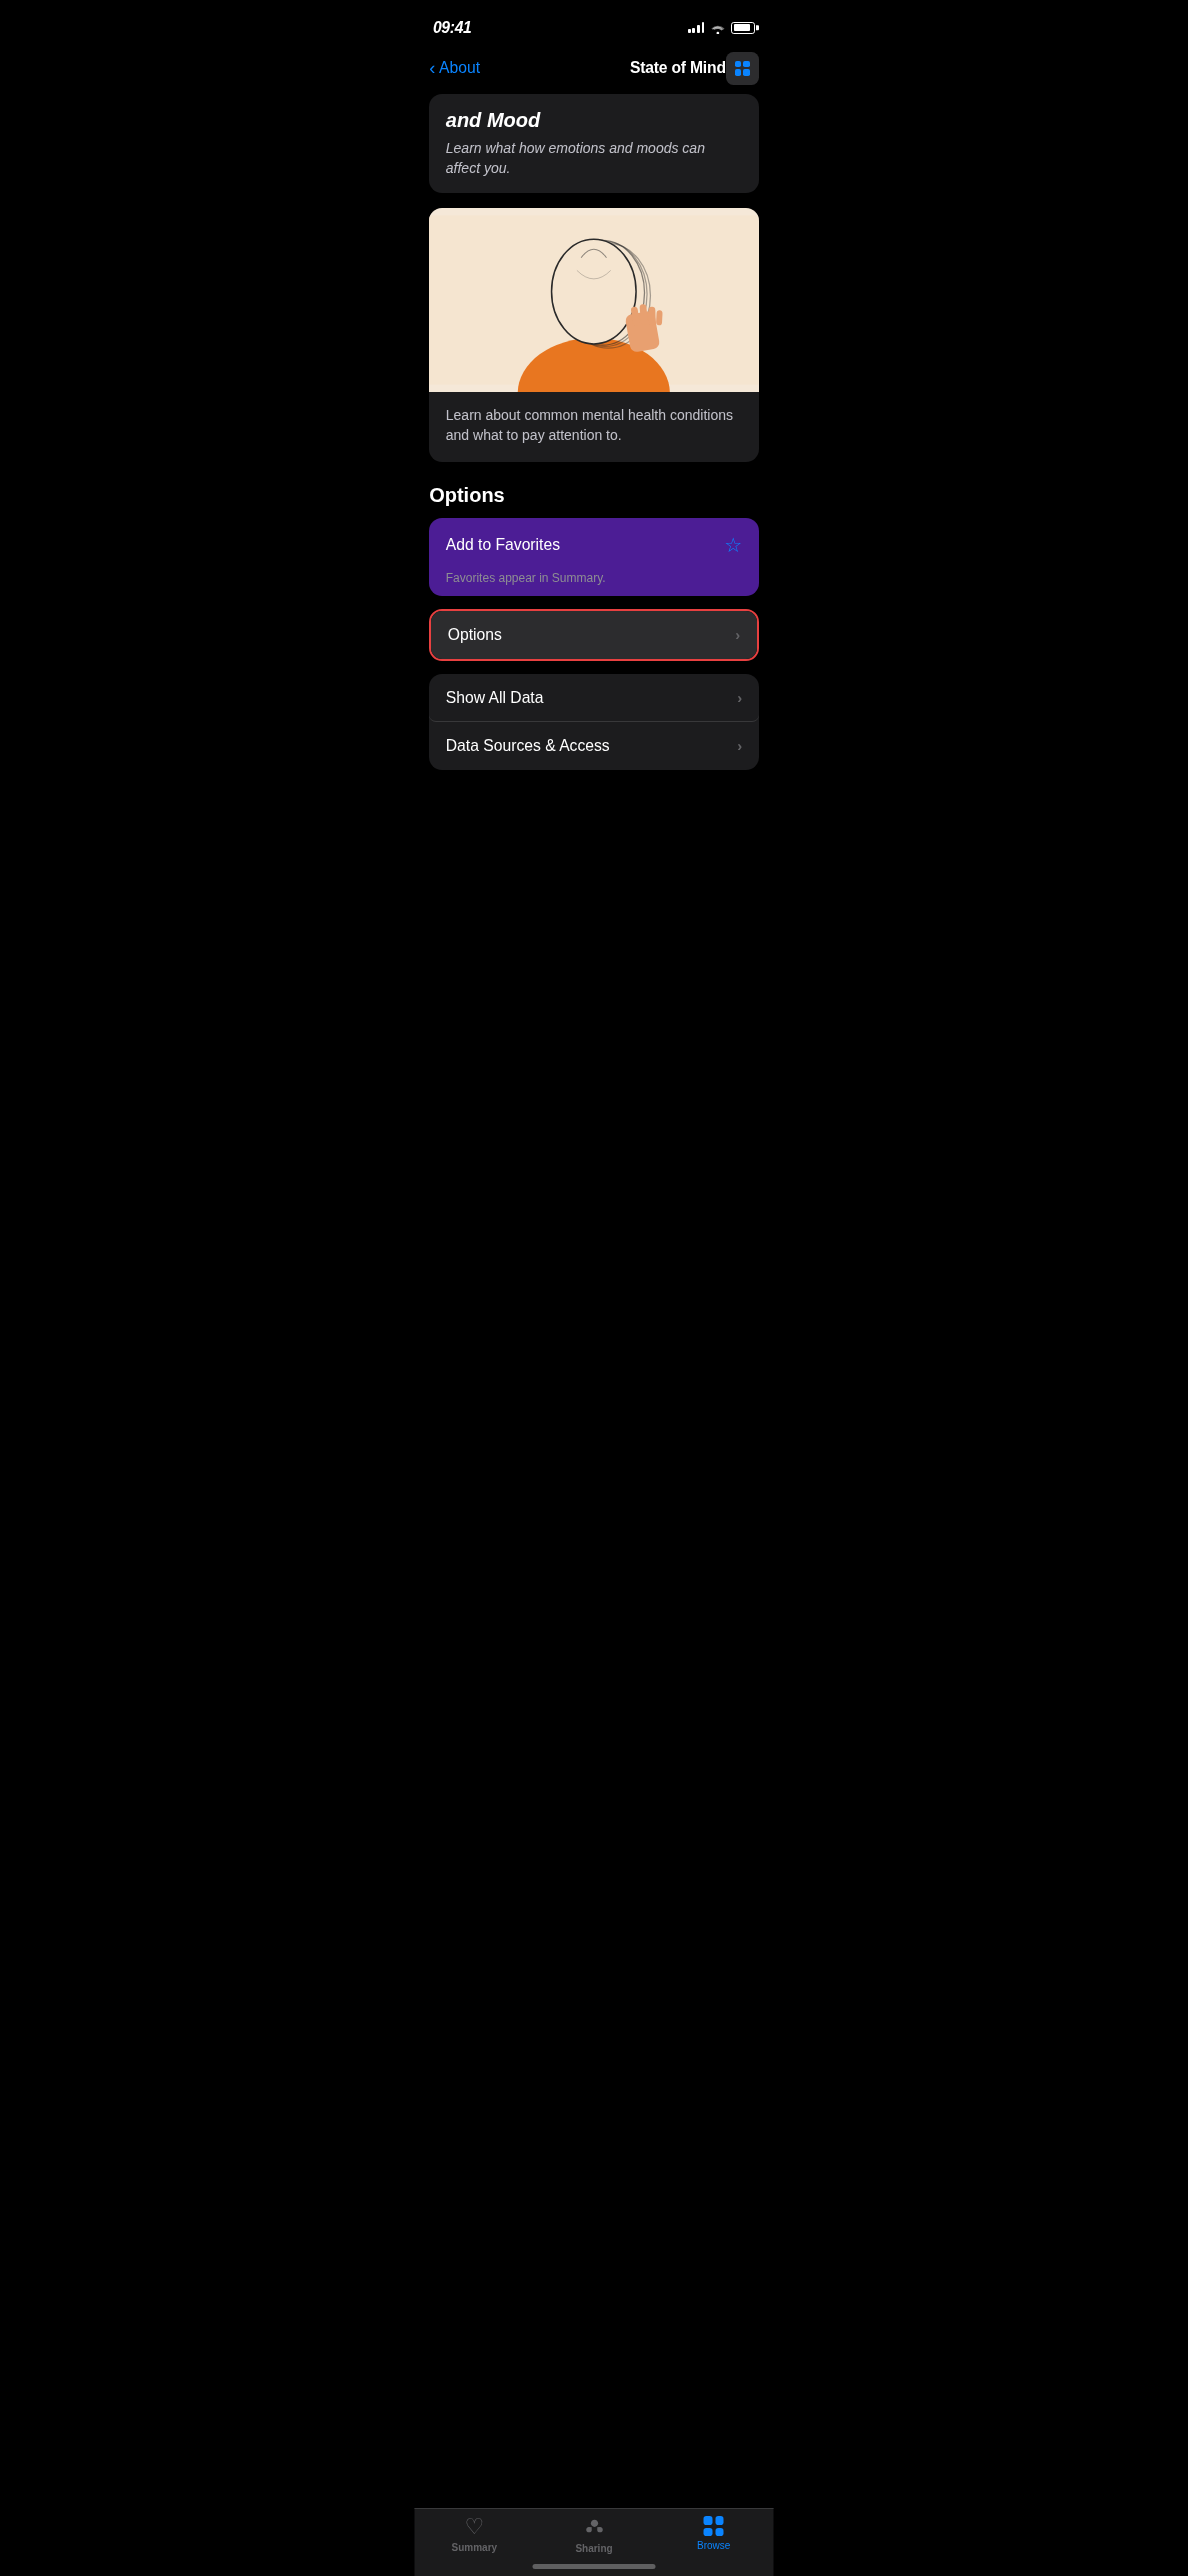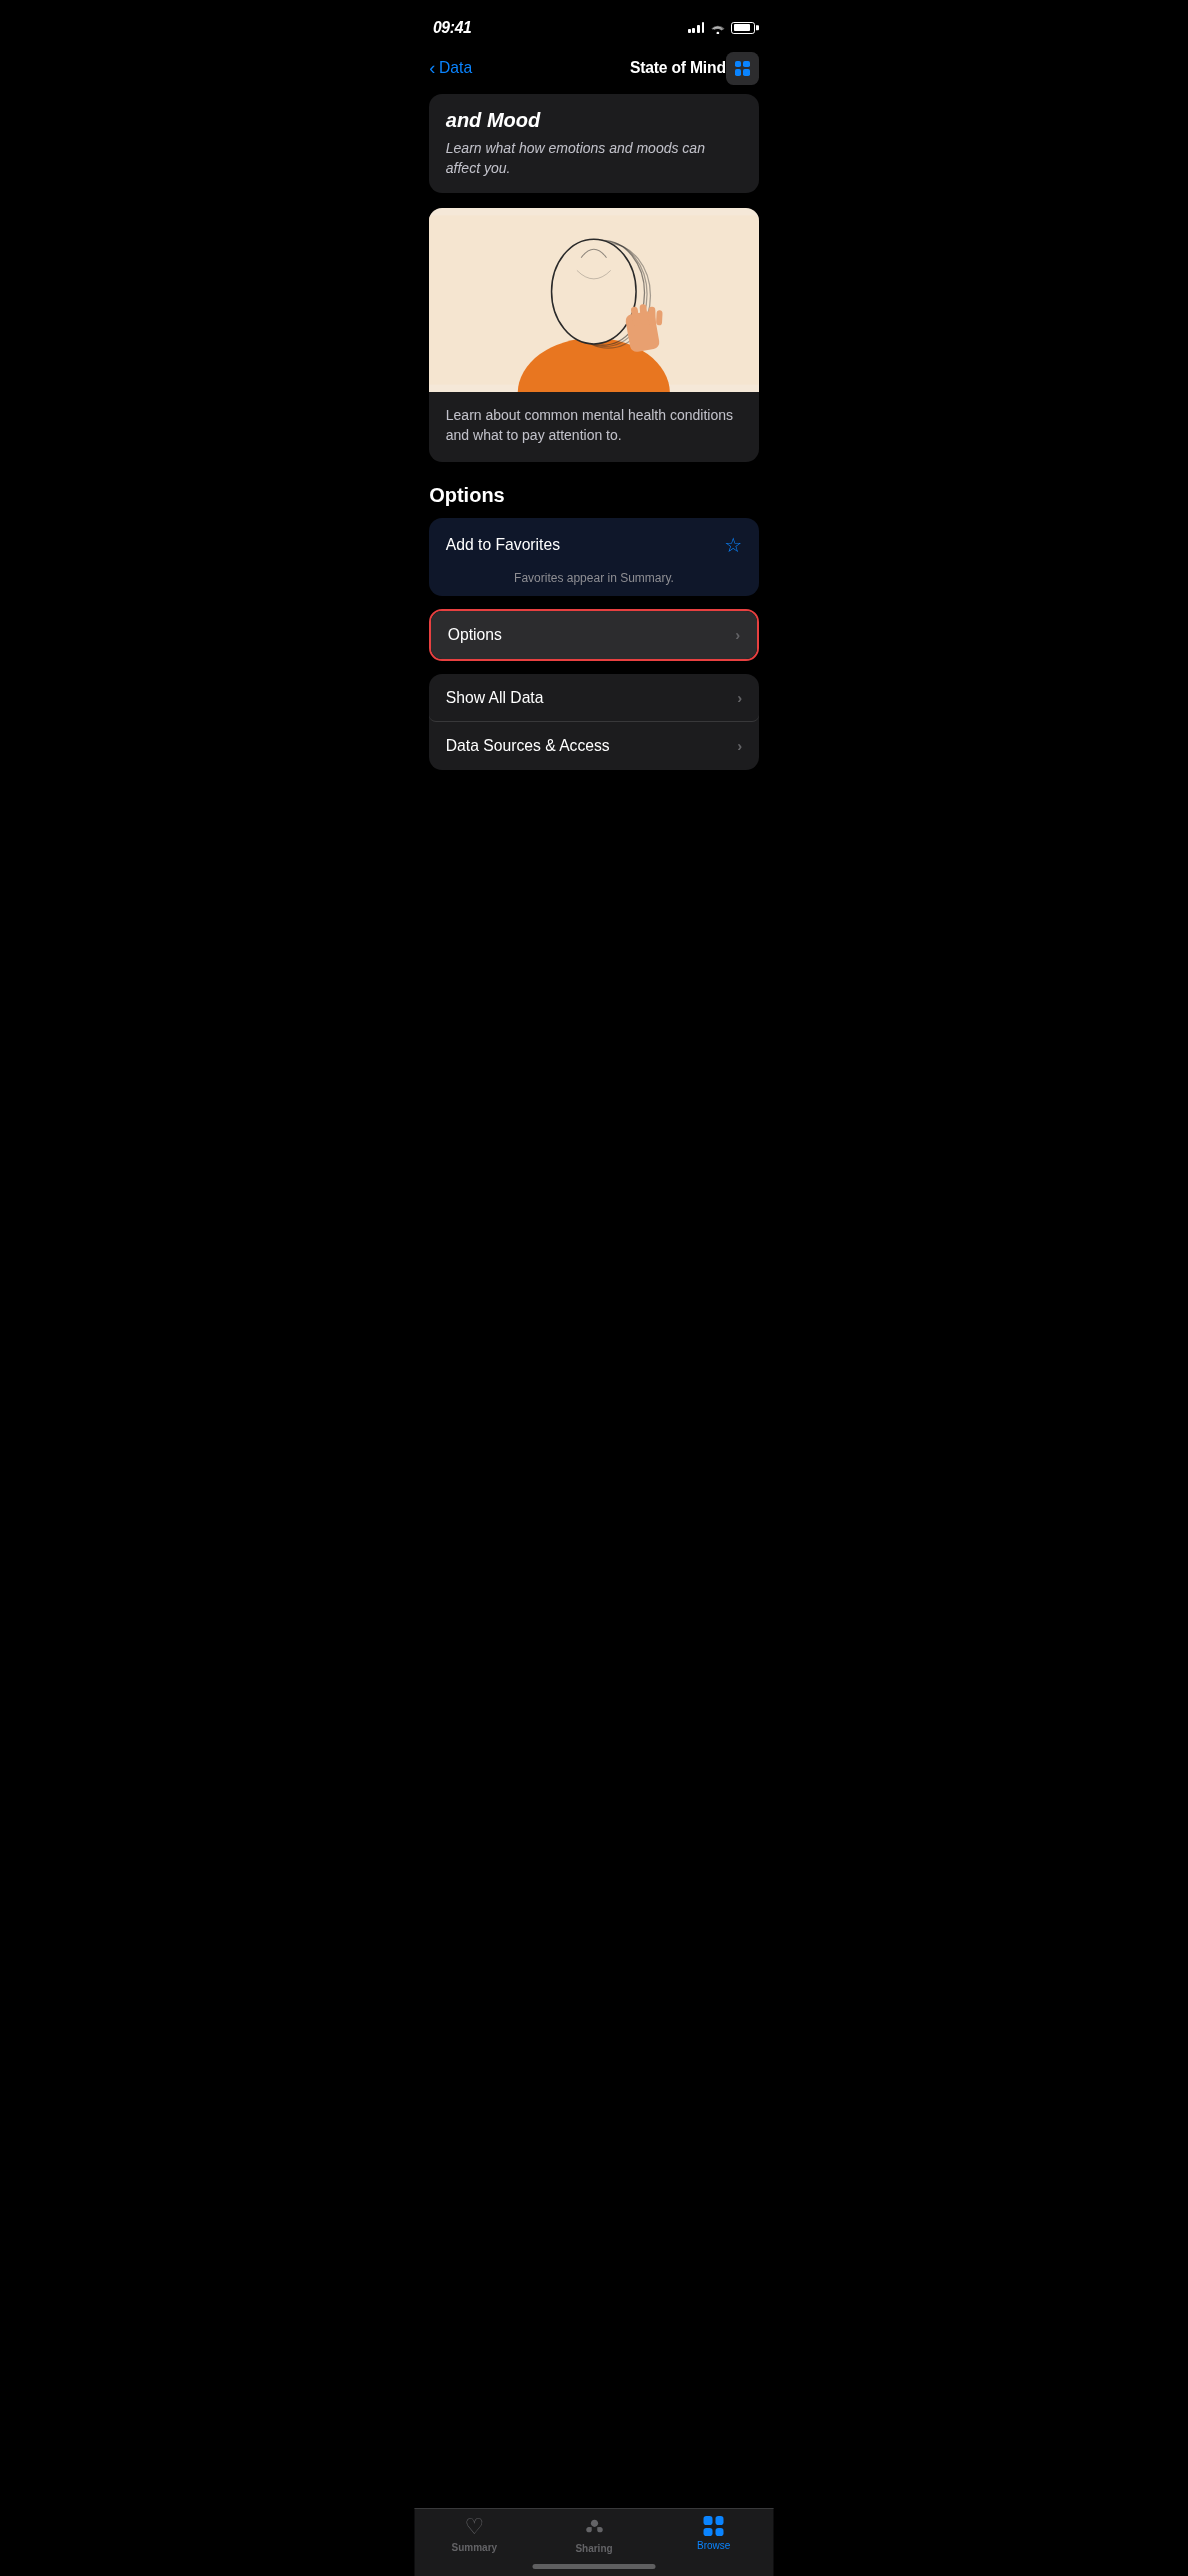--- a/index.html
+++ b/index.html
@@ -217,25 +217,24 @@
     
     .section-header {
       font-size: 20px;
       font-weight: 700;
       color: #fff;
       padding: 0 14.7px 11px 14.7px;
     }
 
     
     .favorites-card {
-      background: #0f172a;
+      background: #4c1d95;
       border-radius: 13px;
       margin: 0 14.7px 0 14.7px;
       overflow: hidden;
-      text-align: center;
     }
 
     .favorites-row {
       display: flex;
       align-items: center;
       justify-content: space-between;
       padding: 14.7px 16.6px;
     }
 
     .favorites-label {
@@ -408,21 +407,21 @@
     </svg>
     <div class="battery-icon">
       <div class="battery-fill"></div>
     </div>
   </div>
 </div>
 
 <div class="nav-bar">
   <div class="nav-back">
     <span class="nav-back-chevron">‹</span>
-    <span>Data</span>
+    <span>About</span>
   </div>
   <span class="nav-title">State of Mind</span>
   <div class="nav-grid-btn">
     <div class="grid-icon">
       <span></span>
         <span></span>
         <span></span>
         <span></span>
     </div>
   </div>

